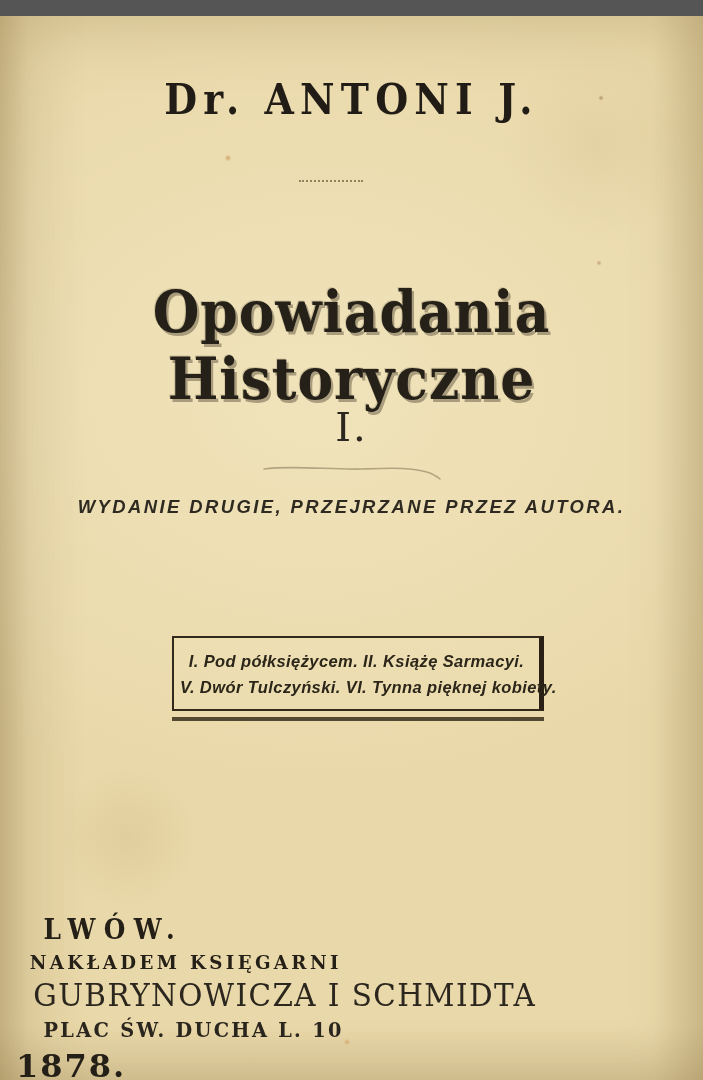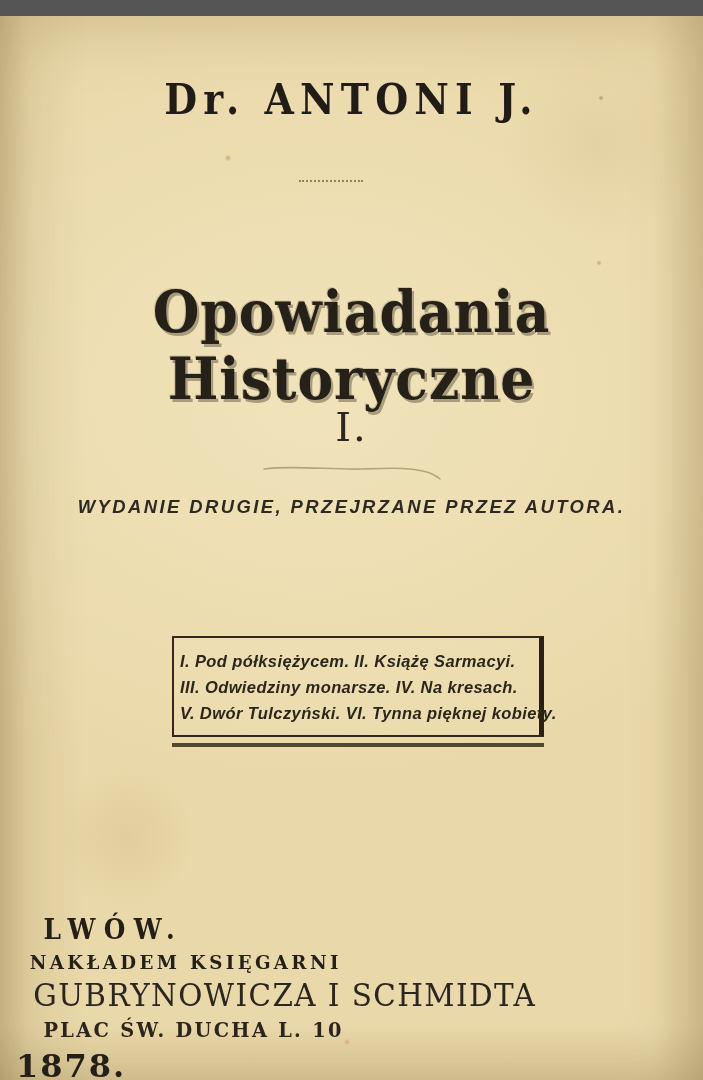--- a/index.html
+++ b/index.html
@@ -94,21 +94,21 @@
     content:"";
     position:absolute;left:-2px;right:-5px;bottom:-12px;
     border-top:4px solid rgba(45,36,20,0.8);
   }
   .contents-line{
     font-family:"Liberation Sans","DejaVu Sans",sans-serif;
     font-style:italic;
     font-weight:bold;
     font-size:16.5px;
     line-height:26px;
-    text-align:left;
+    text-align:center;
     letter-spacing:0.4px;
     color:#2b2619;
     white-space:nowrap;
   }
   .imprint{
     position:absolute;left:16px;right:0;top:898px;
     text-align:left;
     color:#241f17;
   }
   .imprint .city{
@@ -161,21 +161,20 @@
   <div class="volume">I.</div>
 
   <svg class="flourish" width="180" height="20" viewBox="0 0 180 20">
     <path d="M2 8 C 30 4, 70 9, 100 8 S 150 6, 168 12 C 172 14, 176 16, 178 18" fill="none" stroke="#6b5d41" stroke-width="1.6" stroke-linecap="round"></path>
   </svg>
 
   <div class="edition">WYDANIE DRUGIE, PRZEJRZANE PRZEZ AUTORA.</div>
 
   <div class="contents-box">
     <div class="contents-line">I. Pod półksiężycem.  II. Książę Sarmacyi.</div>
-    <div class="contents-line">III.  Odwiedziny monarsze.  IV. Na kresach.</div>
     <div class="contents-line">V. Dwór Tulczyński.  VI. Tynna pięknej kobiety.</div>
   </div>
 
   <div class="imprint">
     <div class="city">LWÓW.</div>
     <div class="publisher1">NAKŁADEM KSIĘGARNI</div>
     <div class="publisher2">GUBRYNOWICZA I SCHMIDTA</div>
     <div class="address">PLAC ŚW. DUCHA L. 10</div>
     <div class="year">1878.</div>
   </div>

